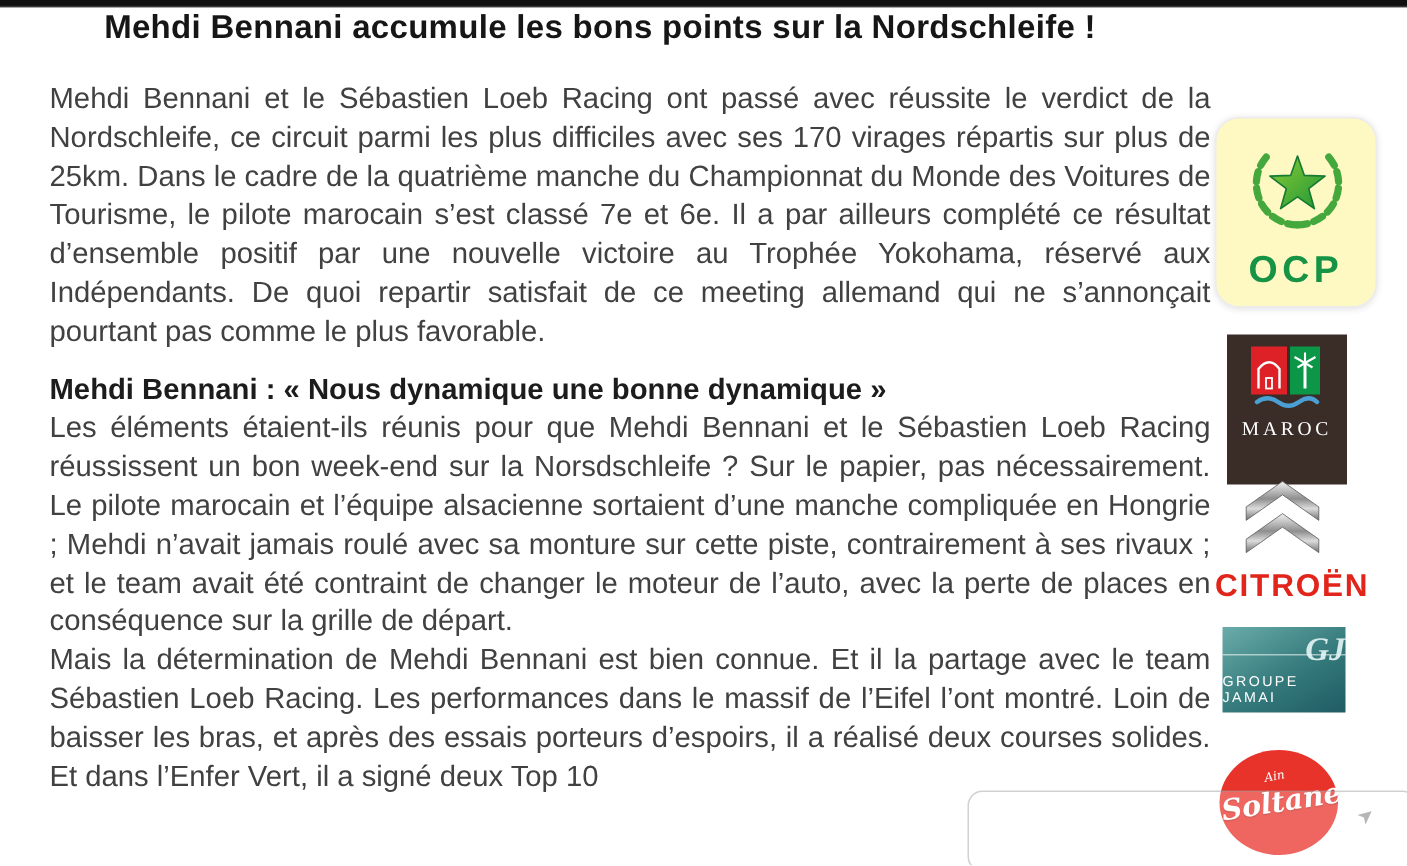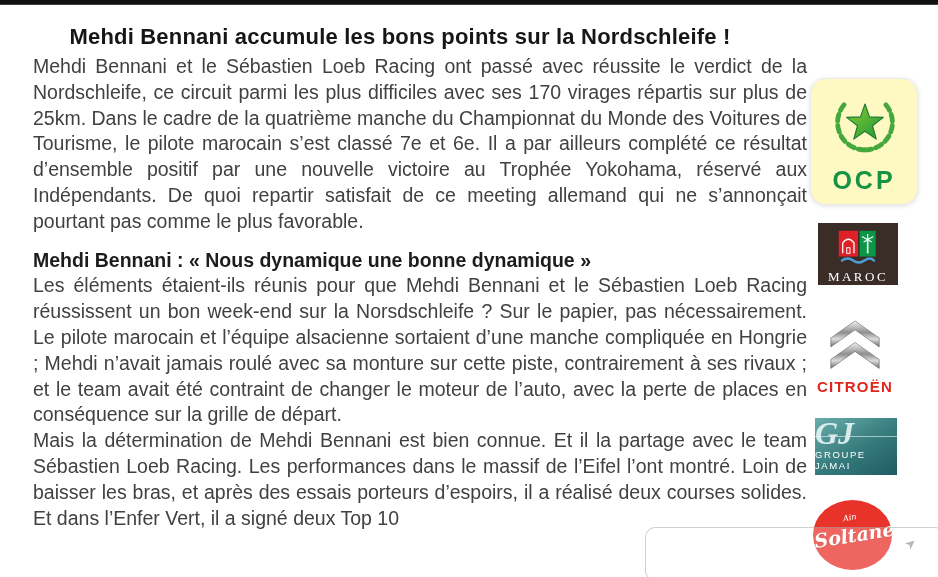--- a/index.html
+++ b/index.html
@@ -9,21 +9,20 @@
     background:#ffffff; font-family:"Liberation Sans", sans-serif;
   }
   .top-rule {
     position:absolute; left:0; top:0; width:938px; height:5px;
     background:linear-gradient(#111 70%, #555);
   }
   .doc-title {
     position:absolute; left:0; top:5px; width:800px;
     text-align:center; font-size:22px; font-weight:bold; color:#161616;
     letter-spacing:.2px;
-    margin-top:19px;
   }
   .article {
     position:absolute; left:17px; top:54px; width:774px;
     font-size:19.5px; line-height:25.8px; color:#414141;
     text-align:justify;
     margin-left:16px;
   }
   .article p { margin:0; }
   .article h2 {
     margin:13px 0 0 0; font-size:19.5px; line-height:25.8px;
@@ -35,42 +34,42 @@
     background:#fef9c3; border:1px solid #ececec; border-radius:16px;
     box-shadow:0 1px 5px rgba(0,0,0,.13);
     display:flex; flex-direction:column; align-items:center; justify-content:flex-end;
     padding-bottom:9px;
   }
   .ocp-card svg { position:absolute; top:8px; left:17px; }
   .ocp-label {
     font-size:25px; font-weight:bold; color:#169344; letter-spacing:3px;
   }
   .maroc-card {
-    position:absolute; left:818px; top:223px; width:80px; height:62px;
+    position:absolute; left:818px; top:223px; width:80px; height:100px;
     background:#3a2d28; display:flex; flex-direction:column; align-items:center;
   }
   .maroc-card svg { margin-top:7px; }
   .maroc-label {
     font-family:"Liberation Serif", serif; color:#fff; font-size:13px;
     letter-spacing:2.5px; margin-top:2px;
   }
   .citroen-block { position:absolute; left:810px; top:320px; width:90px; text-align:center; }
   .citroen-label {
-    margin-top:2px; color:#e1251b; font-weight:bold; font-size:15px; letter-spacing:1.2px;
+    margin-top:2px; color:#e1251b; font-weight:bold; font-size:21px; letter-spacing:1.2px;
   }
   .jamai-card {
     position:absolute; left:815px; top:418px; width:82px; height:57px;
     background:linear-gradient(150deg,#6aacaa 0%, #357a7c 55%, #1f5c63 100%);
     display:flex; flex-direction:column; align-items:center; justify-content:flex-end;
     padding-bottom:4px;
   }
   .jamai-monogram {
-    position:absolute; top:-2px; left:0; right:0; text-align:left;
+    position:absolute; top:-2px; left:0; right:0; text-align:right;
     font-family:"Liberation Serif", serif; font-style:italic; font-weight:bold;
-    font-size:32px; color:rgba(226,244,243,.92); line-height:34px;
+    font-size:22px; color:rgba(226,244,243,.92); line-height:34px;
   }
   .jamai-label {
     font-family:Liberation Sans, sans-serif; color:#fff; font-size:9.5px;
     letter-spacing:1.6px; border-top:1px solid rgba(255,255,255,.55); padding-top:12px;
   }
   .soltane-badge {
     position:absolute; left:813px; top:500px; width:79px; height:70px;
     background:#e8332a; border-radius:50%;
   }
   .soltane-top {

